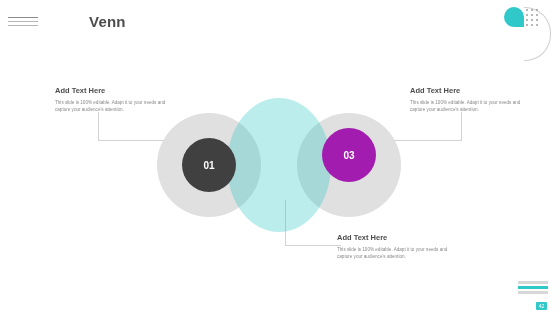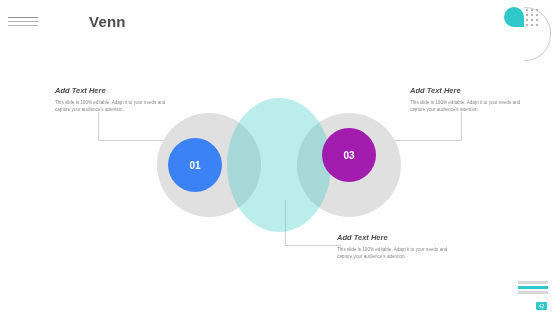--- a/index.html
+++ b/index.html
@@ -157,25 +157,25 @@
   .inner {
     position: absolute;
     border-radius: 50%;
     display: flex;
     align-items: center;
     justify-content: center;
     font-size: 10px;
     font-weight: bold;
   }
   .i-left {
-    left: 168px;
+    left: 182px;
     top: 138px;
     width: 54px;
     height: 54px;
-    background: #3b82f6;
+    background: #404040;
     color: #ffffff;
   }
   .i-right {
     left: 322px;
     top: 128px;
     width: 54px;
     height: 54px;
     background: #a21caf;
     color: #ffffff;
   }
@@ -188,21 +188,20 @@
     color: #ffffff;
   }
 
   
   .callout { position: absolute; }
   .callout .c-head {
     font-size: 7.5px;
     font-weight: bold;
     color: #4d4d4d;
     margin: 0 0 4px 0;
-    font-style: italic;
   }
   .callout .c-body {
     font-size: 4.6px;
     line-height: 1.55;
     color: #8a8a8a;
     margin: 0;
   }
   .co-1 { left: 55px;  top: 86px;  width: 120px; }
   .co-2 { left: 410px; top: 86px;  width: 120px; }
   .co-3 { left: 337px; top: 233px; width: 125px; }

